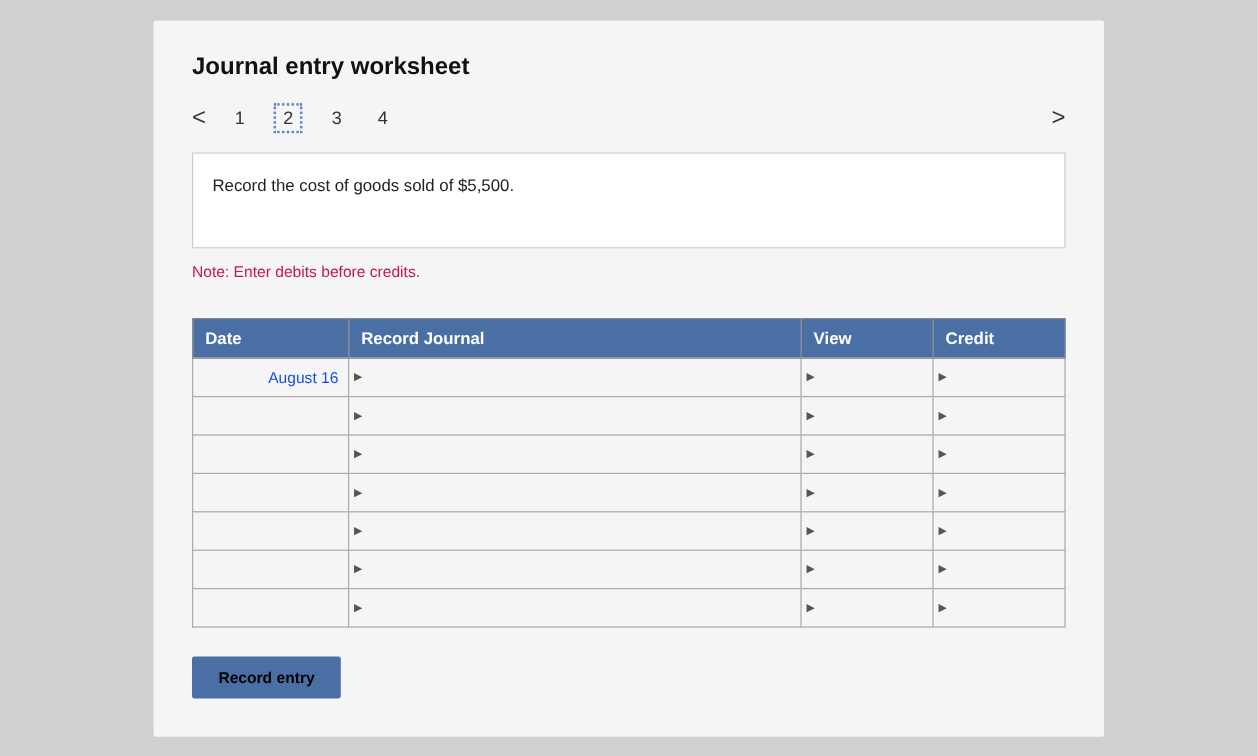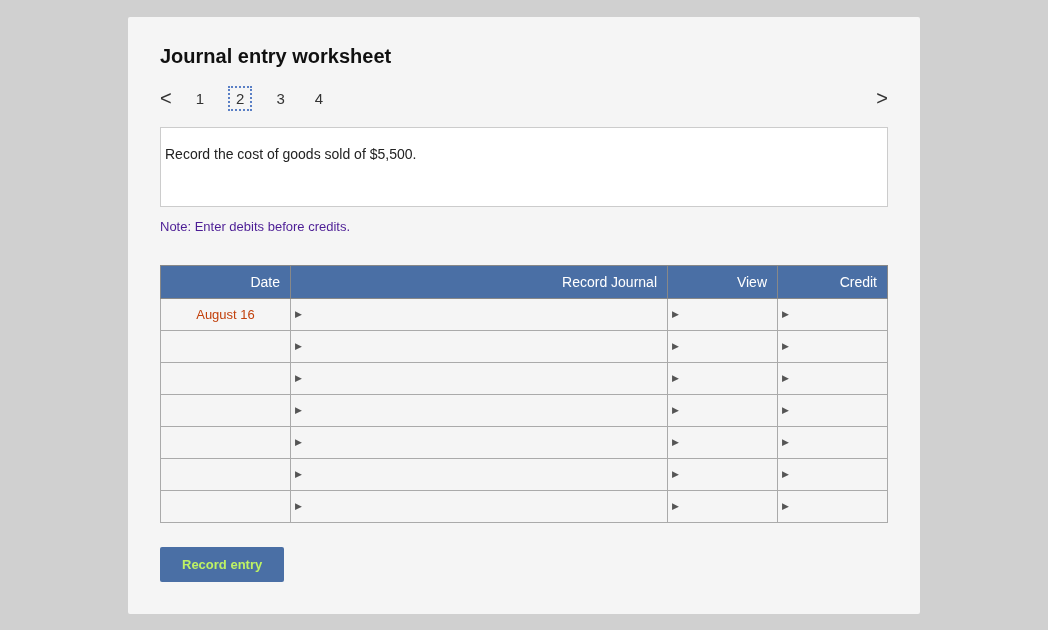--- a/index.html
+++ b/index.html
@@ -49,54 +49,54 @@
       padding: 2px 6px;
     }
     .page-num.active {
       border: 2px dotted #5a7fc5;
       color: #333;
       background: transparent;
     }
     .description-box {
       background: #fff;
       border: 1px solid #ccc;
-      padding: 18px 4px;
+      padding: 18px 16px;
       margin-bottom: 12px;
       min-height: 80px;
       color: #222;
       font-size: 14px;
     }
     .note {
-      color: #4c1d95;
+      color: #be185d;
       font-size: 13px;
       margin-bottom: 31px;
     }
     
     .journal-table {
       width: 100%;
       border-collapse: collapse;
       border: 1px solid #888;
     }
     .journal-table th {
       background: #4a6fa5;
       color: #fff;
-      font-weight: normal;
+      font-weight: bold;
       padding: 8px 10px;
       border: 1px solid #888;
-      text-align: right;
+      text-align: left;
     }
     .journal-table td {
       border: 1px solid #aaa;
       padding: 0;
       height: 32px;
     }
     .journal-table td.date-cell {
-      text-align: center;
+      text-align: right;
       padding: 0 8px;
-      color: #c2410c;
+      color: #1d4ed8;
       font-size: 13px;
       vertical-align: middle;
     }
     .journal-table td.entry-cell {
       position: relative;
     }
     .journal-table td.entry-cell::before {
       content: '▶';
       position: absolute;
       left: 4px;
@@ -142,21 +142,21 @@
       margin-top: 24px;
       justify-content: space-between;
       align-items: center;
     }
     .actions-left {
       display: flex;
       gap: 16px;
     }
     .btn {
       background: #4a6fa5;
-      color: #bef264;
+      color: #000000;
       border: none;
       padding: 10px 22px;
       font-size: 13px;
       font-weight: bold;
       cursor: pointer;
       border-radius: 2px;
     }
   </style>
 </head>
 <body>

